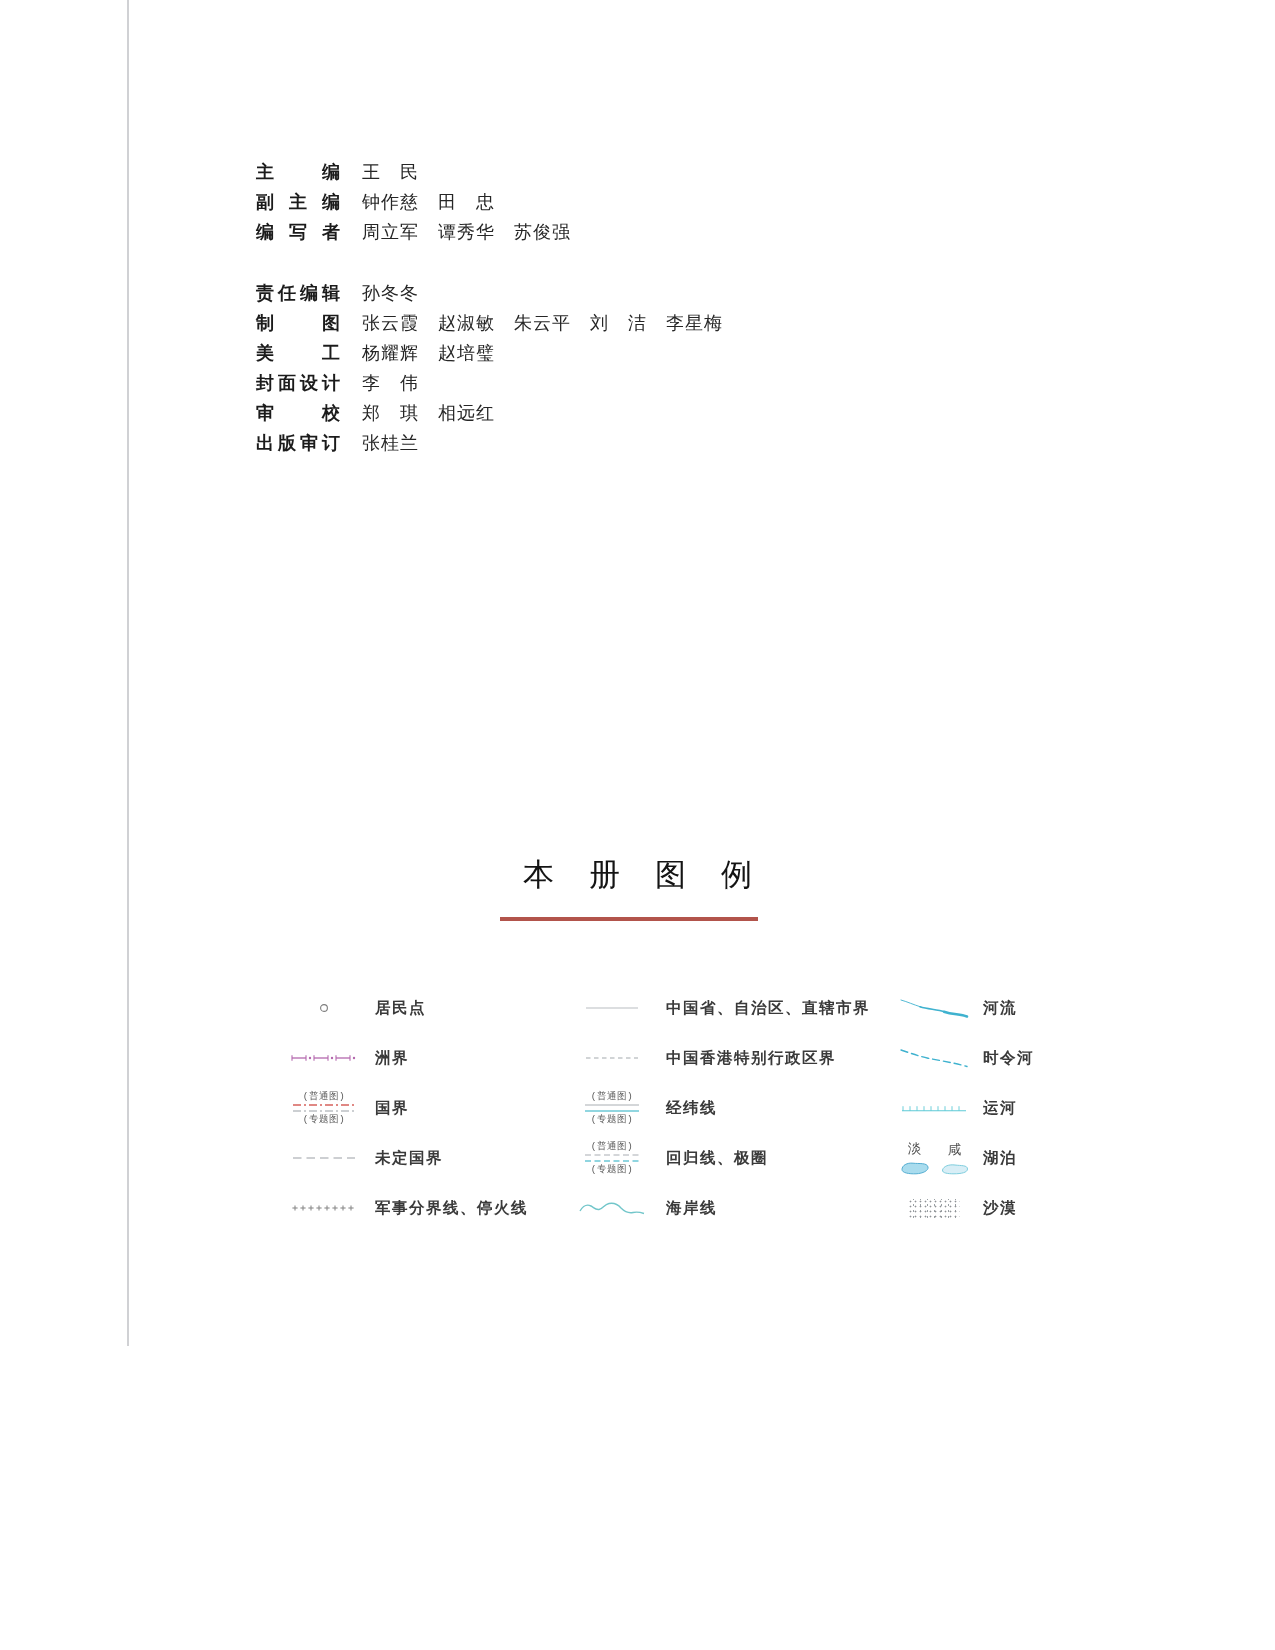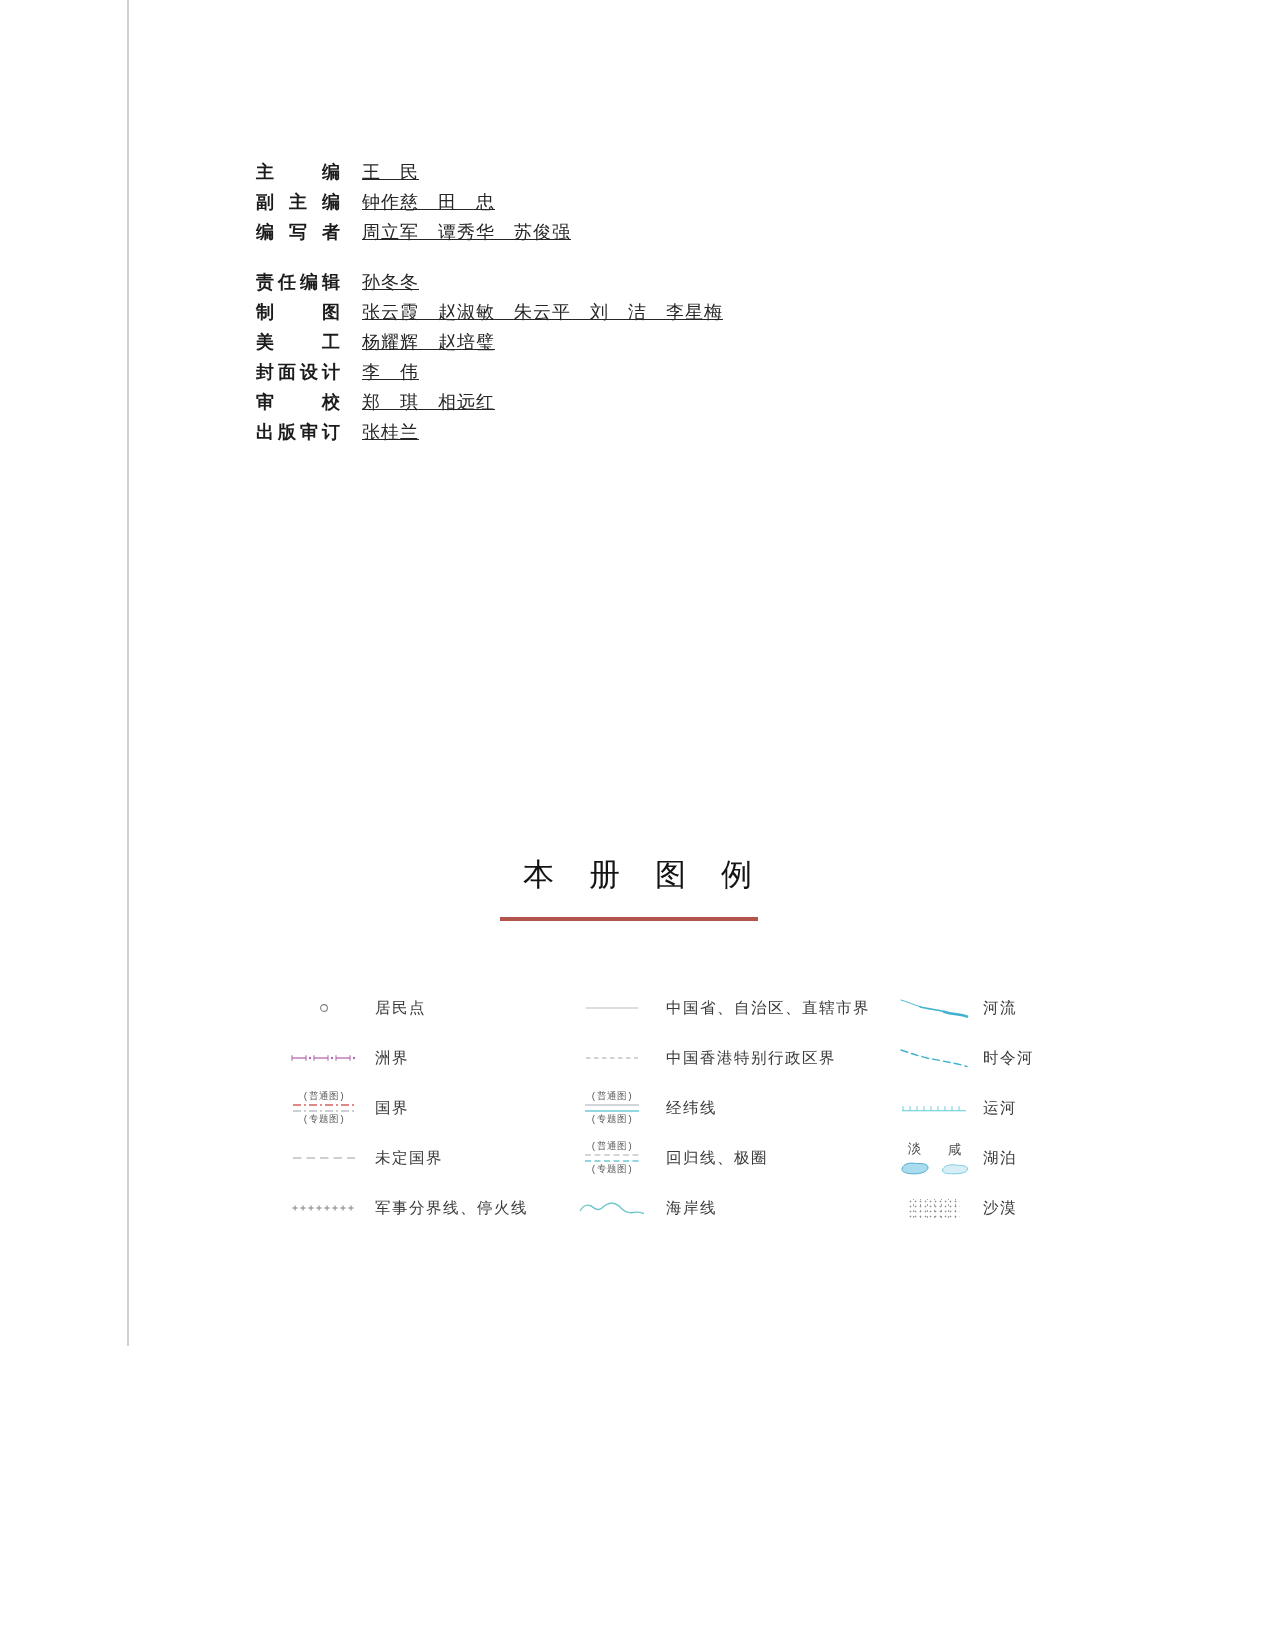--- a/index.html
+++ b/index.html
@@ -7,28 +7,28 @@
     position: relative; width: 1187px; height: 1650px;
     background: #ffffff; overflow: hidden;
     font-family: "Liberation Serif", serif; color: #222;
   }
   .left-rule {
     position: absolute; left: 127px; top: 0; width: 2px; height: 1346px;
     background: #d0d1d4;
   }
   
   .credits { position: absolute; left: 256px; top: 157px; }
-  .credit-group + .credit-group { margin-top: 20px; }
+  .credit-group + .credit-group { margin-top: 31px; }
   .credit-row { height: 30px; display: flex; align-items: center; font-size: 18px; }
   .credit-label {
     display: inline-block; width: 84px; font-weight: bold; color: #1b1b1b;
     text-align: justify; text-align-last: justify;
     font-family: "Liberation Sans", sans-serif;
   }
-  .credit-names { margin-left: 22px; color: #262626; letter-spacing: 1px; text-decoration: underline; }
+  .credit-names { margin-left: 22px; color: #262626; letter-spacing: 1px; }
   
   .legend-title {
     position: absolute; left: 0; top: 854px; width: 1275px; text-align: center;
     font-size: 31px; font-weight: normal; color: #141414;
     letter-spacing: 35px; text-indent: 35px;
   }
   .legend-underline {
     position: absolute; left: 500px; top: 917px; width: 258px; height: 3.5px;
   }
   
@@ -36,21 +36,21 @@
   .legend-col-1 { left: 286px; }
   .legend-col-2 { left: 571px; text-align: right; }
   .legend-col-3 { left: 898px; }
   .legend-item { height: 50px; display: flex; align-items: center; }
   .sym-box { display: flex; justify-content: center; align-items: center; flex-shrink: 0; font-family: Liberation Mono, monospace; }
   .legend-col-1 .sym-box { width: 76px; }
   .legend-col-2 .sym-box { width: 82px; }
   .legend-col-3 .sym-box { width: 72px; }
   .legend-label {
     margin-left: 13px; font-size: 15.5px; color: #3a3a3a;
-    white-space: nowrap; letter-spacing: 1.5px;
+    white-space: nowrap; letter-spacing: 1.5px; font-weight: bold;
   }
   .sym-stack { display: flex; flex-direction: column; align-items: center; line-height: 1; }
   .sym-note { font-size: 9.5px; color: #5a5a5a; letter-spacing: 0.5px; margin: 1px 0; }
   .lakes-wrap { display: flex; align-items: flex-end; gap: 9px; }
   .lake-unit { display: flex; flex-direction: column; align-items: center; }
   .lake-sub { font-size: 13.5px; color: #4c4c4c; margin-bottom: 1px; }
   .desert-swatch {
     width: 52px; height: 19px;
     background-image:
       radial-gradient(#8f9296 0.9px, transparent 1.05px),

